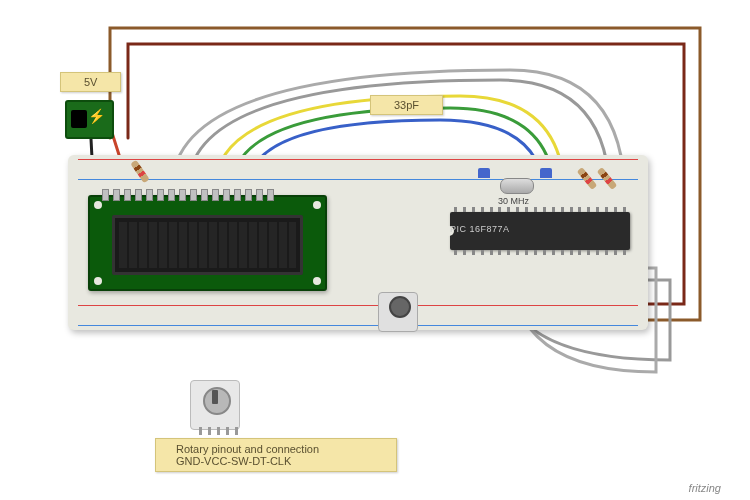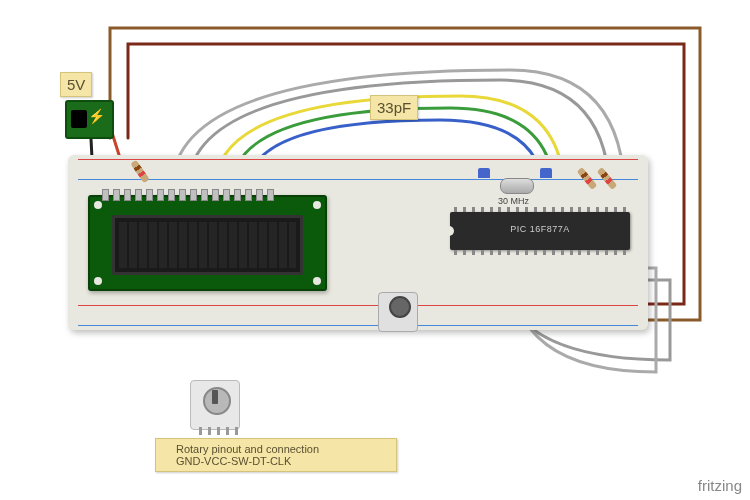--- a/index.html
+++ b/index.html
@@ -1,54 +1,54 @@
 <!DOCTYPE html>
 <html><head>
 <meta charset="utf-8">
 <style>
 body{margin:0;padding:0;font-family:"Helvetica Neue",Arial,sans-serif;background:#fff;width:750px;height:500px;position:relative;overflow:hidden}
 .canvas{position:relative;width:750px;height:500px}
 .note{position:absolute;background:#f5e6a8;border:1px solid #d4c47a;padding:4px 20px;font-size:11px;color:#5a5030;box-shadow:1px 1px 2px rgba(0,0,0,.2)}
-.note.small{font-size:15px;padding:3px 6px}
+.note.small{font-size:11px;padding:3px 23px}
 .power-jack{position:absolute;left:65px;top:100px;width:45px;height:35px;background:#1a6b1a;border:2px solid #0d4d0d;border-radius:3px}
 .power-jack::before{content:"";position:absolute;left:4px;top:8px;width:16px;height:18px;background:#000;border-radius:2px}
 .power-jack::after{content:"⚡";position:absolute;right:6px;top:6px;color:#ffcc00;font-size:14px}
 .breadboard{position:absolute;left:68px;top:155px;width:580px;height:175px;background:#e8e8e0;border-radius:6px;box-shadow:2px 3px 6px rgba(0,0,0,.25)}
 .bus-line{position:absolute;left:10px;right:10px;height:1px}
 .bus-line.red{background:#d44}
 .bus-line.blue{background:#48d}
 .lcd{position:absolute;left:88px;top:195px;width:235px;height:92px;background:#0b5a0b;border:2px solid #084008;border-radius:3px;box-shadow:1px 2px 4px rgba(0,0,0,.3)}
 .lcd .pins{position:absolute;top:-8px;left:12px;display:flex;gap:4px}
 .lcd .pin{width:5px;height:10px;background:#c0c0c0;border:1px solid #888}
 .lcd .screen{position:absolute;left:22px;top:18px;right:22px;bottom:14px;background:#1a1a1a;border:3px solid #333;border-radius:2px}
 .lcd .screen::after{content:"";position:absolute;inset:4px;background:repeating-linear-gradient(90deg,#252525 0,#252525 8px,#1a1a1a 8px,#1a1a1a 10px)}
 .lcd .hole-corner{position:absolute;width:8px;height:8px;background:#e8e8e0;border-radius:50%}
 .lcd .h1{top:4px;left:4px}.lcd .h2{top:4px;right:4px}.lcd .h3{bottom:4px;left:4px}.lcd .h4{bottom:4px;right:4px}
 .chip{position:absolute;left:450px;top:212px;width:180px;height:38px;background:#2a2a2a;border-radius:2px;box-shadow:1px 1px 3px rgba(0,0,0,.4)}
-.chip .label{position:absolute;width:100%;text-align:center;top:12px;color:#ccc;font-size:9px;letter-spacing:.5px}
+.chip .label{position:absolute;width:100%;top:12px;color:#ccc;font-size:9px;letter-spacing:.5px}
 .chip .notch{position:absolute;left:-4px;top:14px;width:8px;height:10px;background:#e8e8e0;border-radius:0 5px 5px 0}
 .chip .pins-row{position:absolute;left:4px;right:4px;display:flex;justify-content:space-between}
 .chip .pins-top{top:-5px}.chip .pins-bot{bottom:-5px}
 .chip .cpin{width:3px;height:5px;background:#888}
 .crystal{position:absolute;left:500px;top:178px;width:32px;height:14px;background:linear-gradient(#ddd,#aaa);border-radius:7px;border:1px solid #888}
 .cap{position:absolute;width:12px;height:10px;background:#4466cc;border-radius:2px 2px 0 0}
 .cap1{left:478px;top:168px}.cap2{left:540px;top:168px}
 .pot{position:absolute;left:378px;top:292px;width:38px;height:38px;background:#e0e0e0;border-radius:4px;border:1px solid #aaa}
 .pot::after{content:"";position:absolute;left:10px;top:3px;width:18px;height:18px;background:#666;border-radius:50%;border:2px solid #444}
 .pot .shaft{position:absolute;left:17px;top:7px;width:4px;height:10px;background:#333;border-radius:1px}
 .rotary{position:absolute;left:190px;top:380px;width:48px;height:48px;background:#e8e8e8;border:1px solid #bbb;border-radius:4px}
 .rotary::before{content:"";position:absolute;left:12px;top:6px;width:24px;height:24px;background:#b8b8b8;border-radius:50%;border:2px solid #888}
 .rotary::after{content:"";position:absolute;left:21px;top:9px;width:6px;height:14px;background:#555;border-radius:1px}
 .rotary .rpins{position:absolute;bottom:-6px;left:8px;display:flex;gap:6px}
 .rotary .rpin{width:3px;height:8px;background:#999}
 .resistor{position:absolute;width:24px;height:7px;background:linear-gradient(90deg,#c8a878,#c8a878 25%,#8b4513 25%,#8b4513 40%,#c8a878 40%,#c8a878 55%,#d44 55%,#d44 70%,#c8a878 70%);border-radius:3px}
 .res1{left:128px;top:168px;transform:rotate(55deg)}
 .res2{left:575px;top:175px;transform:rotate(50deg)}
 .res3{left:595px;top:175px;transform:rotate(50deg)}
-.footer{position:absolute;bottom:6px;right:8px;font-size:15px;color:#888;}
+.footer{position:absolute;bottom:6px;right:29px;font-size:11px;color:#888;font-style:italic}
 svg.wires{position:absolute;inset:0;width:750px;height:500px;pointer-events:none}
 svg.wires path{fill:none;stroke-width:3;stroke-linecap:round}
 </style>
 </head>
 <body>
 
 <div class="canvas">
 
   <svg class="wires">
 

